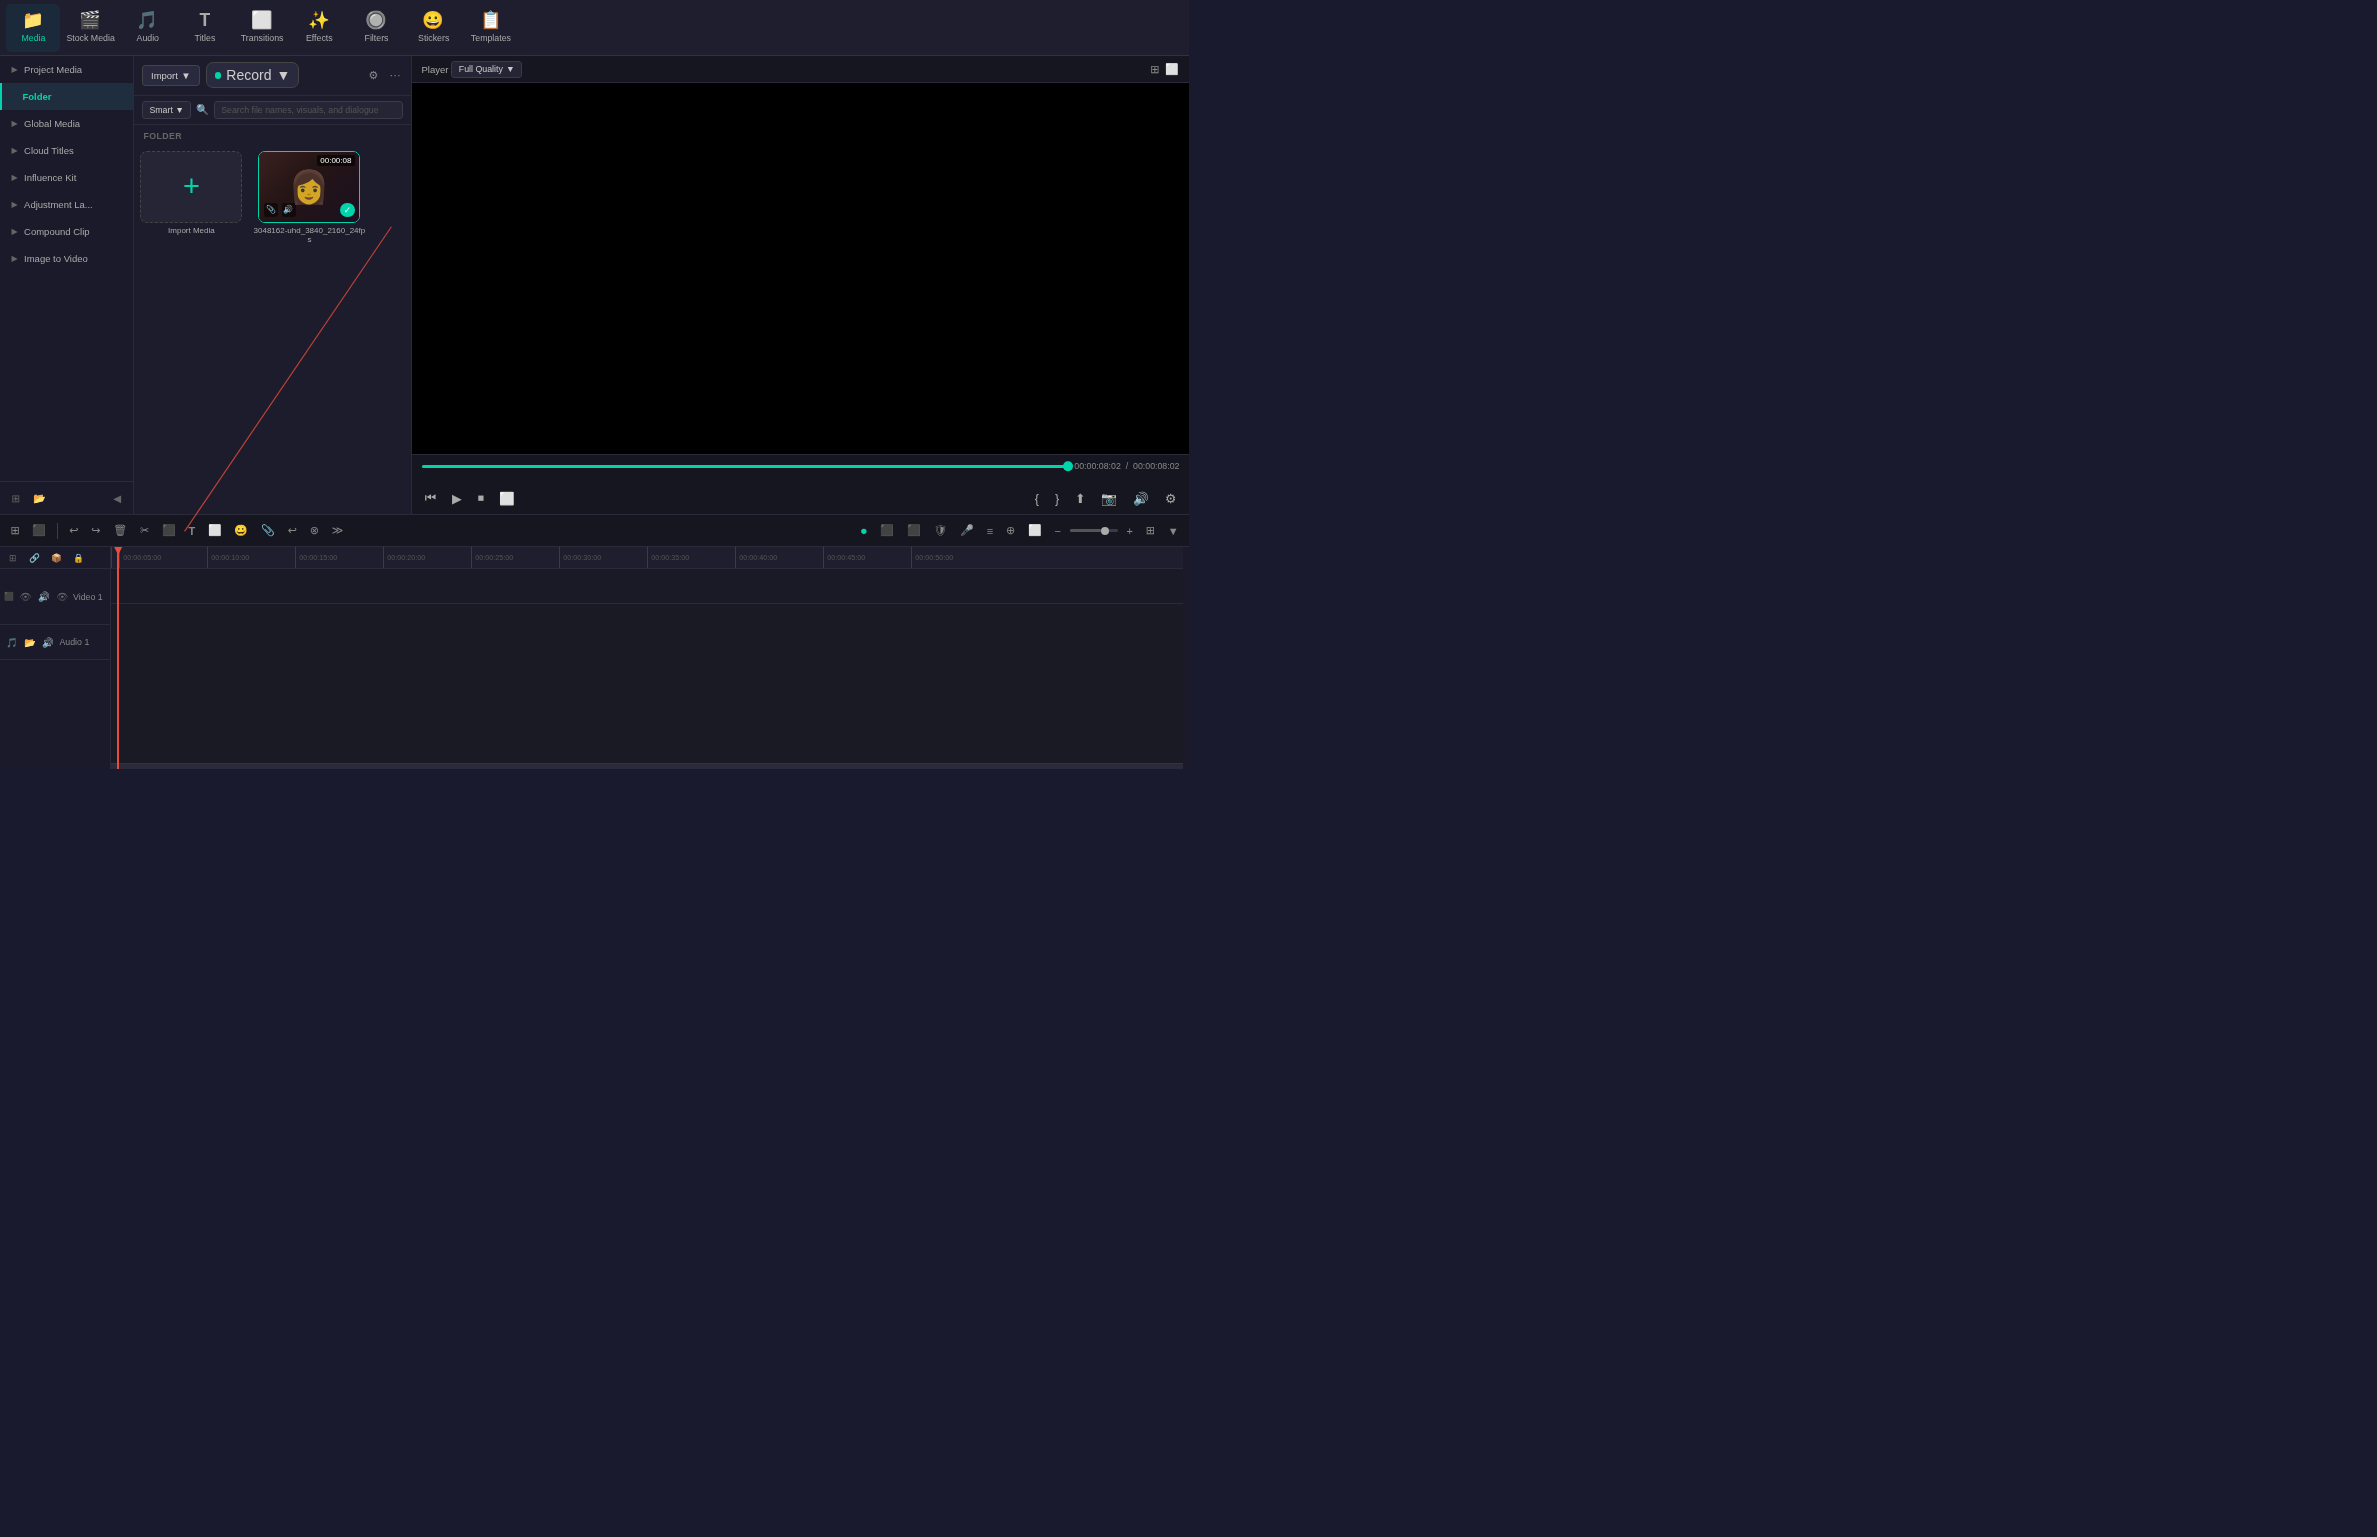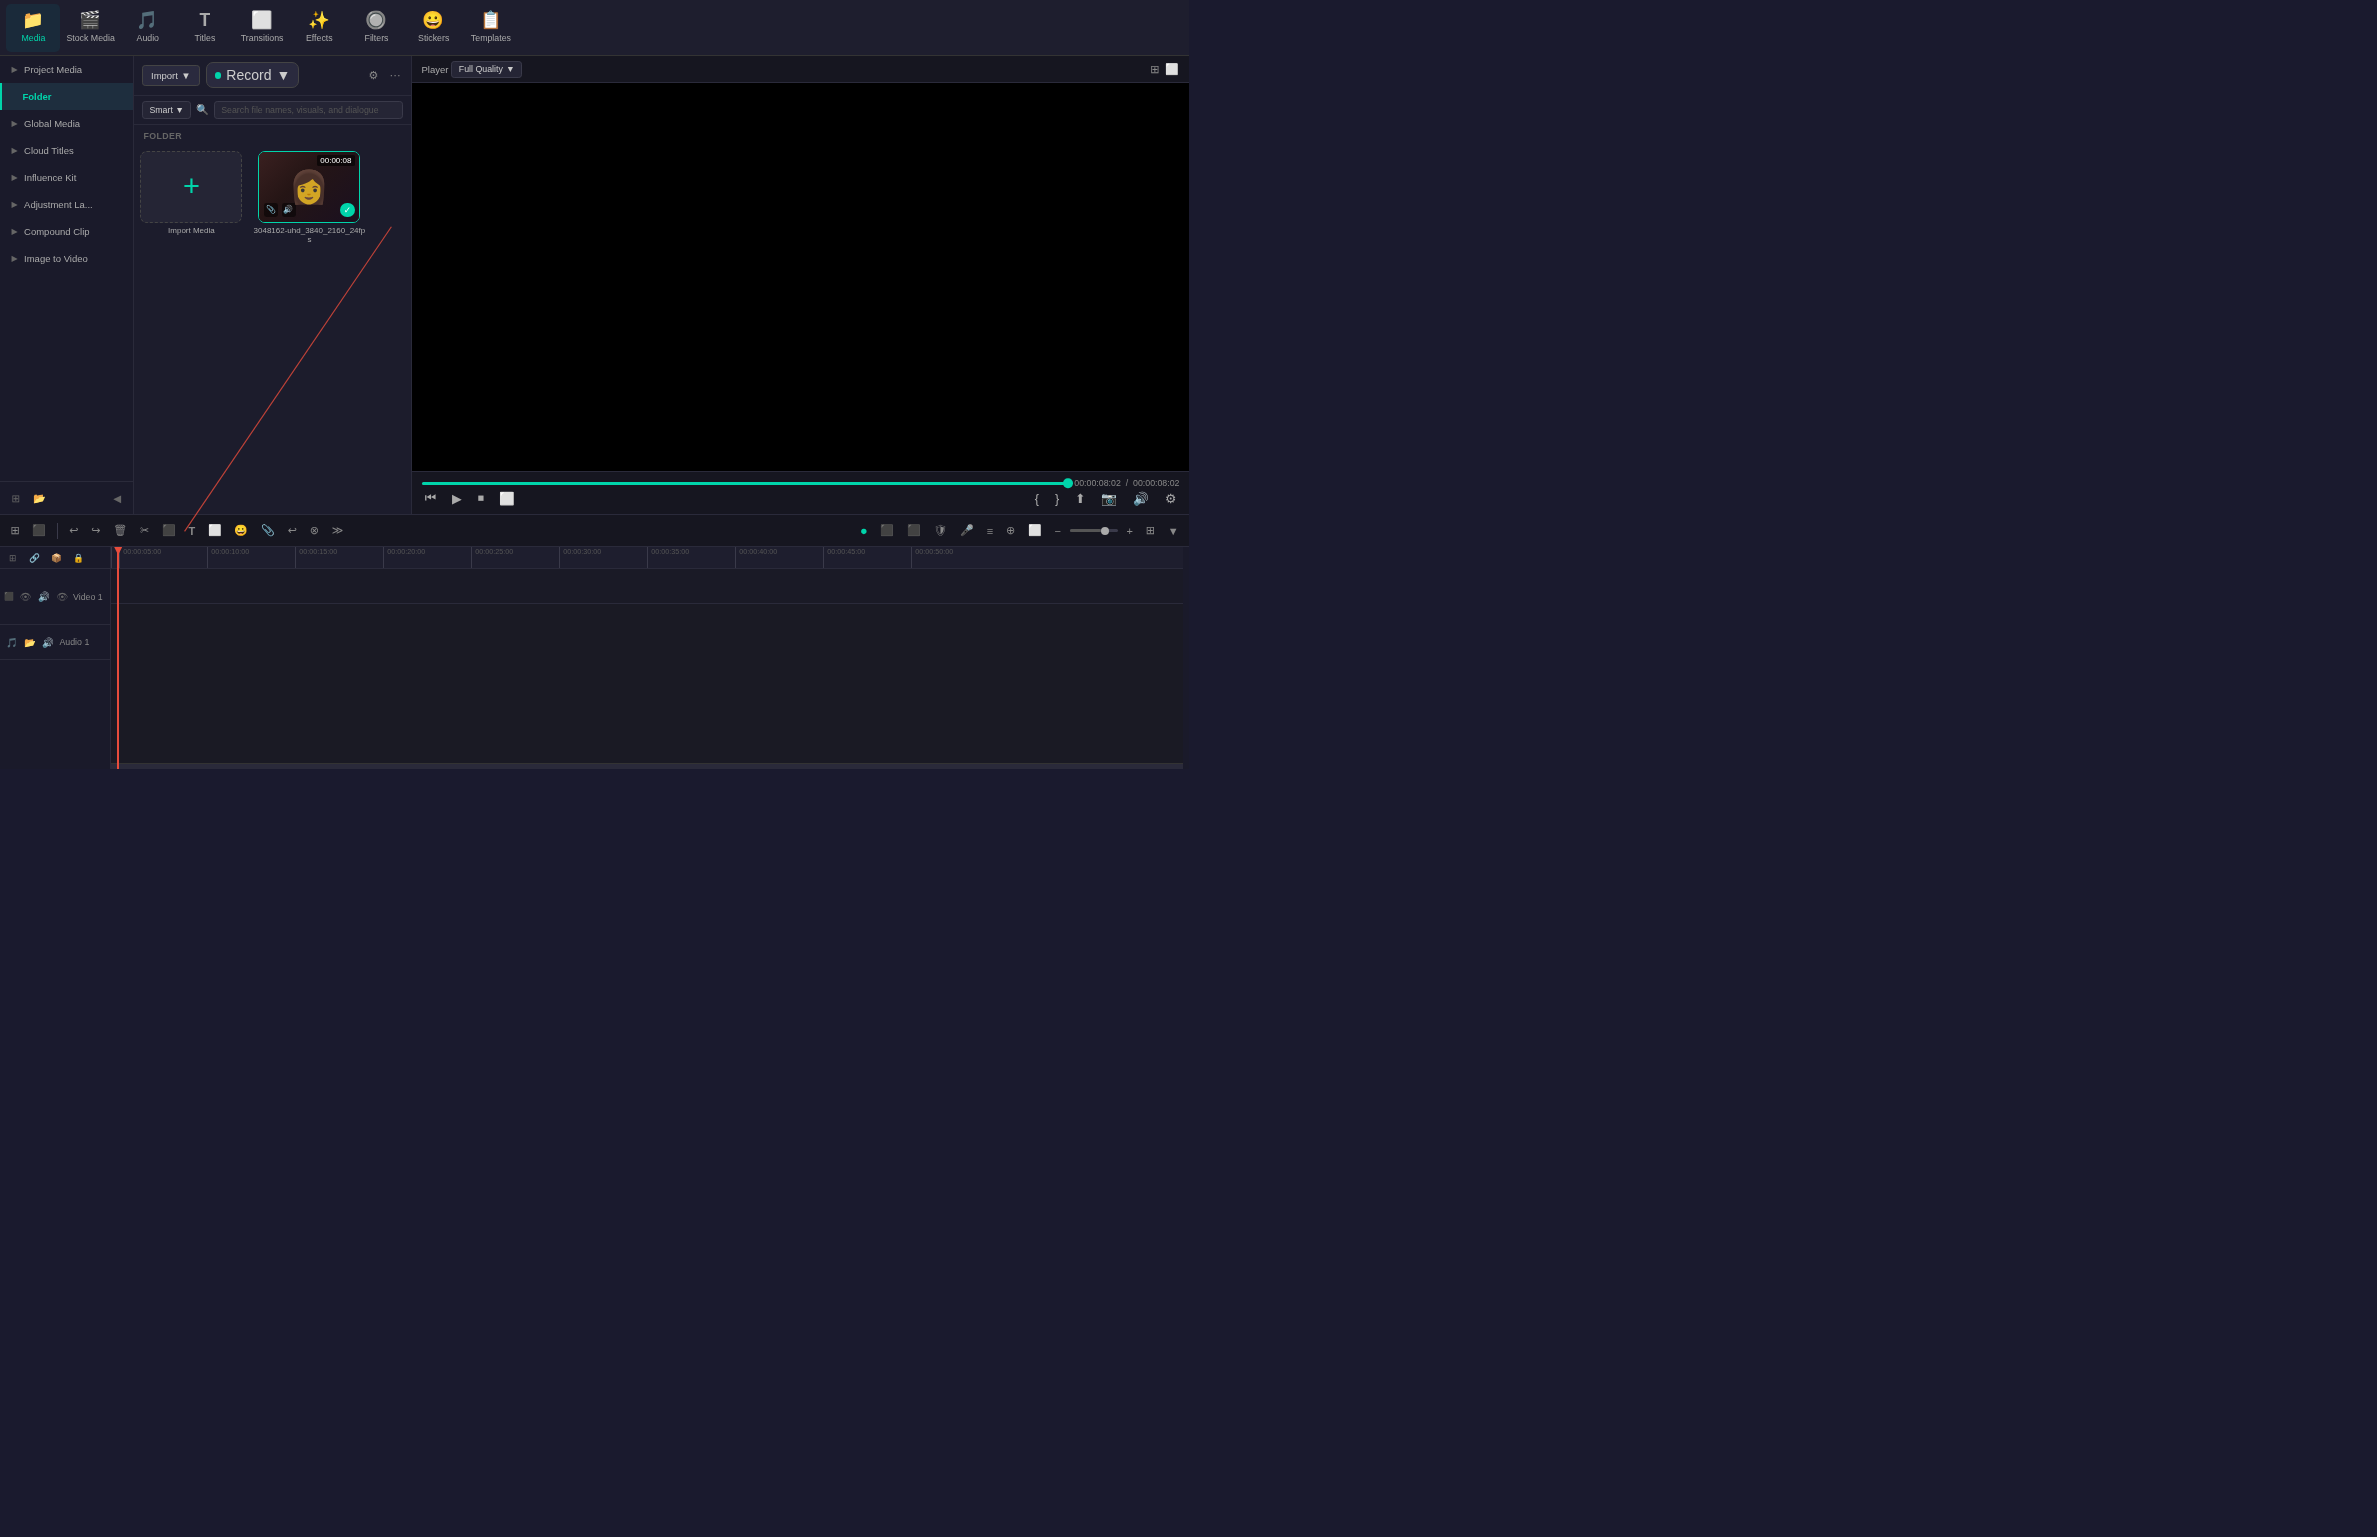--- a/index.html
+++ b/index.html
@@ -340,21 +340,21 @@
       justify-content: center;
     }
     .player-controls {
       padding: 6.4px 9.5px;
       border-top: 0.8px solid #2a2a3a;
     }
     .progress-bar-container {
       display: flex;
       align-items: center;
       gap: 6.4px;
-      margin-bottom: 1px;
+      margin-bottom: 18px;
     }
     .progress-track {
       flex: 1;
       height: 3.2px;
       background: #3a3a4a;
       border-radius: 1.6px;
       position: relative;
     }
     .progress-fill {
       height: 100%;
@@ -456,21 +456,21 @@
       position: relative;
       overflow: hidden;
     }
     .ruler-marks {
       position: absolute;
       top: 0; left: 0; right: 0; bottom: 0;
       display: flex;
     }
     .ruler-segment {
       display: flex;
-      align-items: flex-start;
+      align-items: center;
       border-left: 0.8px solid #3a3a4a;
       padding-left: 3.2px;
       font-size: 7.2px;
       color: #555;
       height: 100%;
       min-width: 88px;
     }
     .track-row {
       height: 56px;
       border-bottom: 0.8px solid #2a2a3a;

